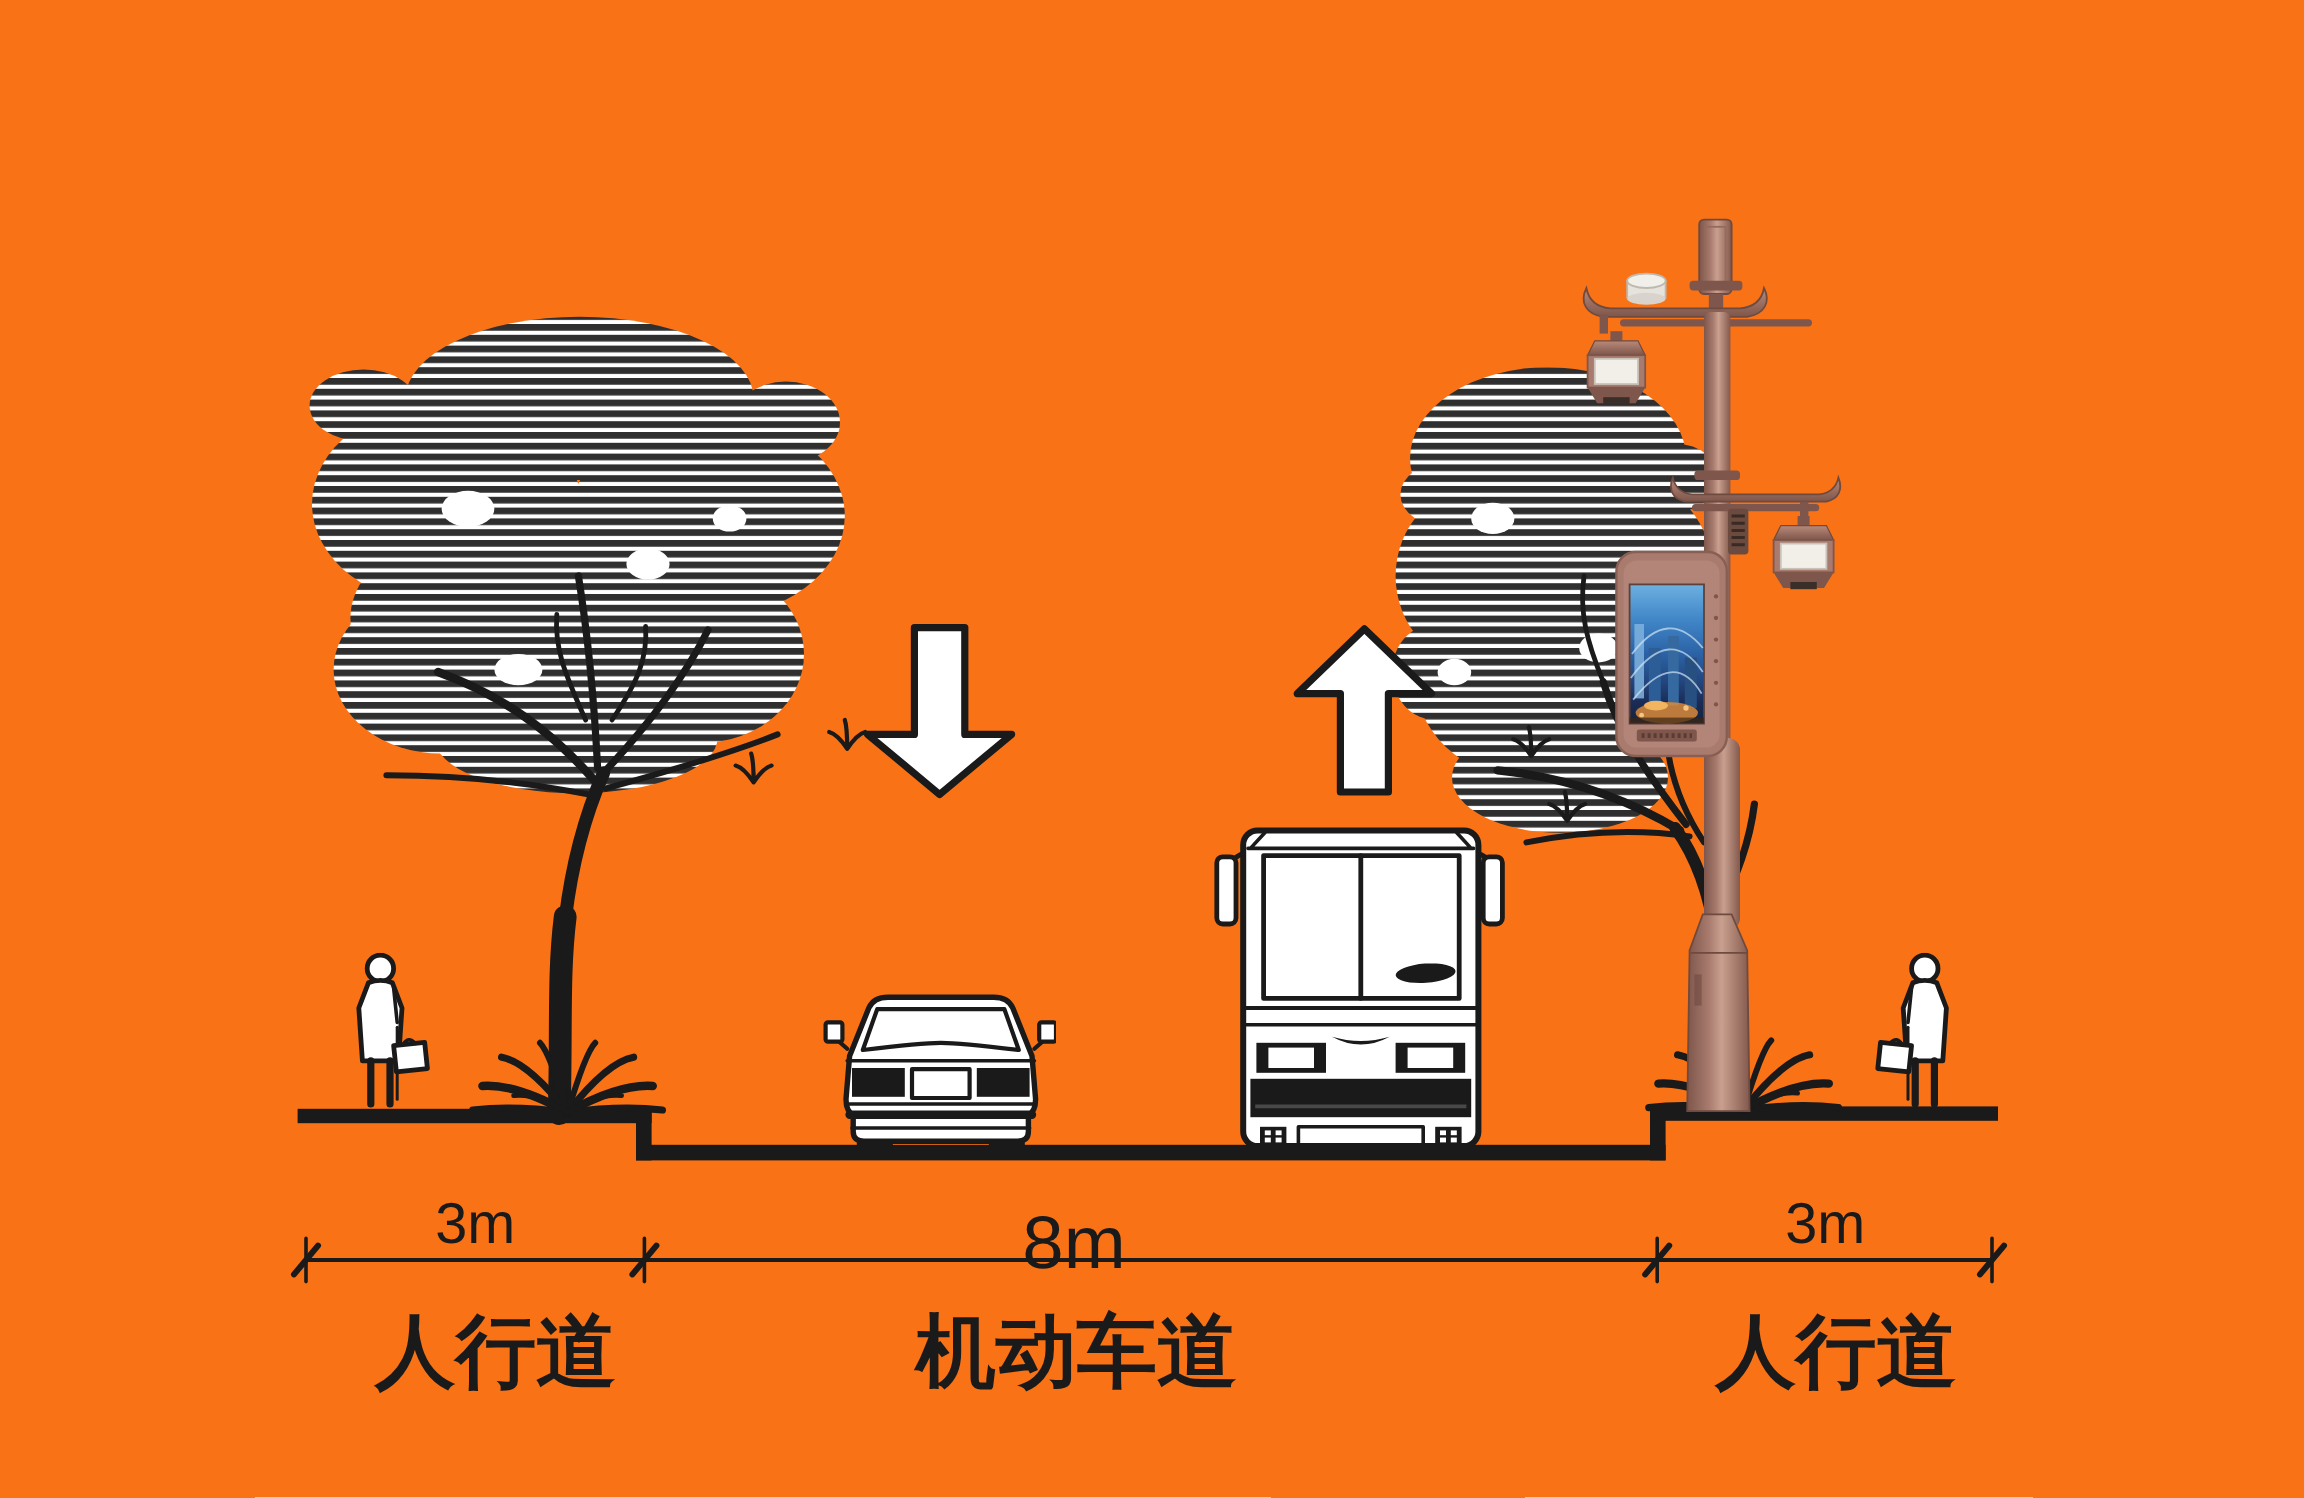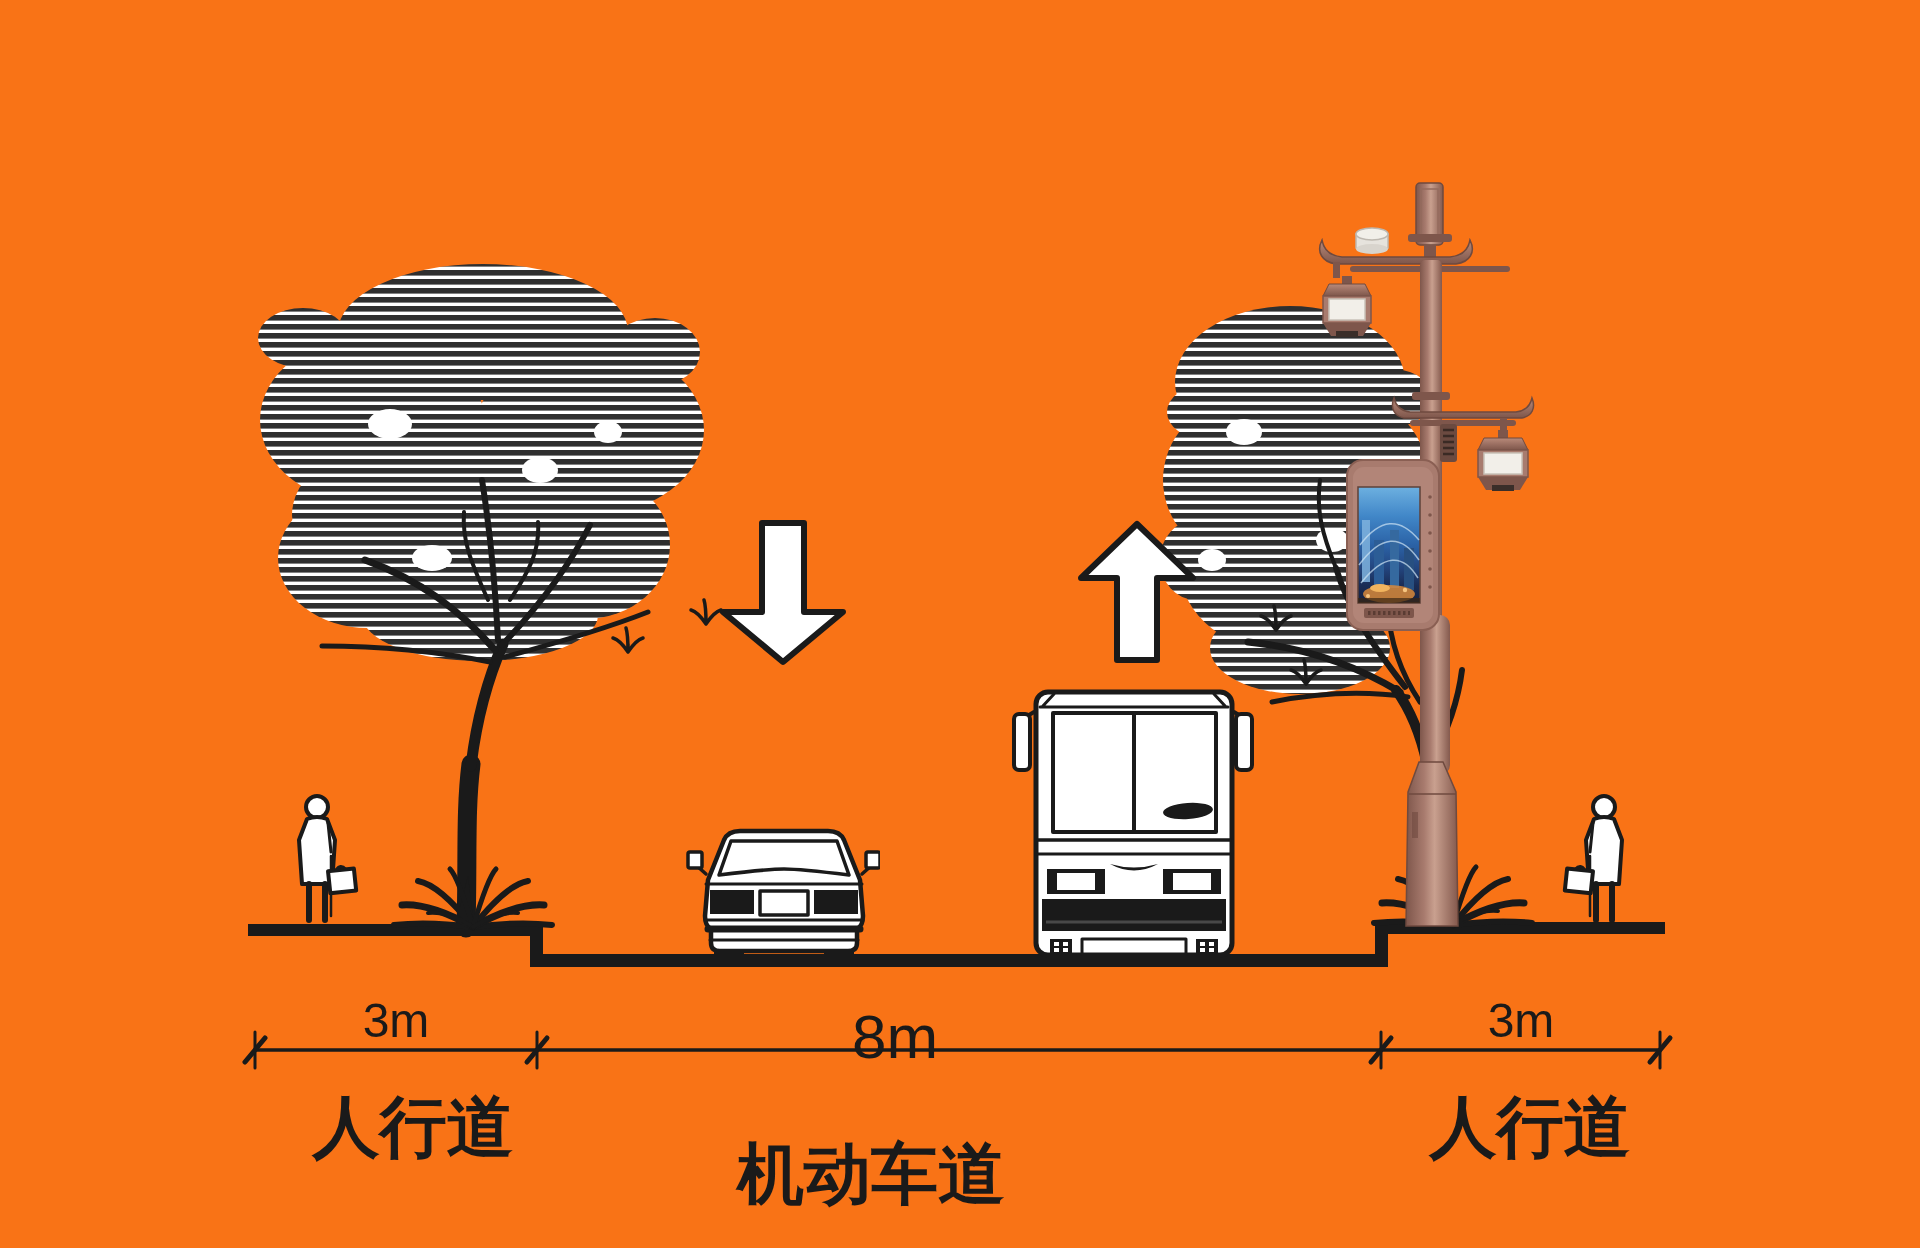--- a/index.html
+++ b/index.html
@@ -344,16 +344,16 @@
       <line x1="1660" y1="1032" x2="1660" y2="1068" class="s" stroke-width="3"></line>
       <line x1="1650" y1="1062" x2="1670" y2="1038" class="s" stroke-width="5"></line>
     </g>
   </svg>
 
   <div class="lbl dim-num" style="left:396px;top:1020px;">3m</div>
   <div class="lbl dim-num" style="left:895px;top:1018px;font-size:62px;margin-top:18px;">8m</div>
   <div class="lbl dim-num" style="left:1521px;top:1020px;">3m</div>
 
   <div class="lbl zone-name" style="left:413px;top:1127px;">人行道</div>
-  <div class="lbl zone-name" style="left:871px;top:1127px;margin-top:47px;">机动车道</div>
+  <div class="lbl zone-name" style="left:897px;top:1127px;">机动车道</div>
   <div class="lbl zone-name" style="left:1530px;top:1127px;">人行道</div>
 
 </div>
 
 </body></html>

